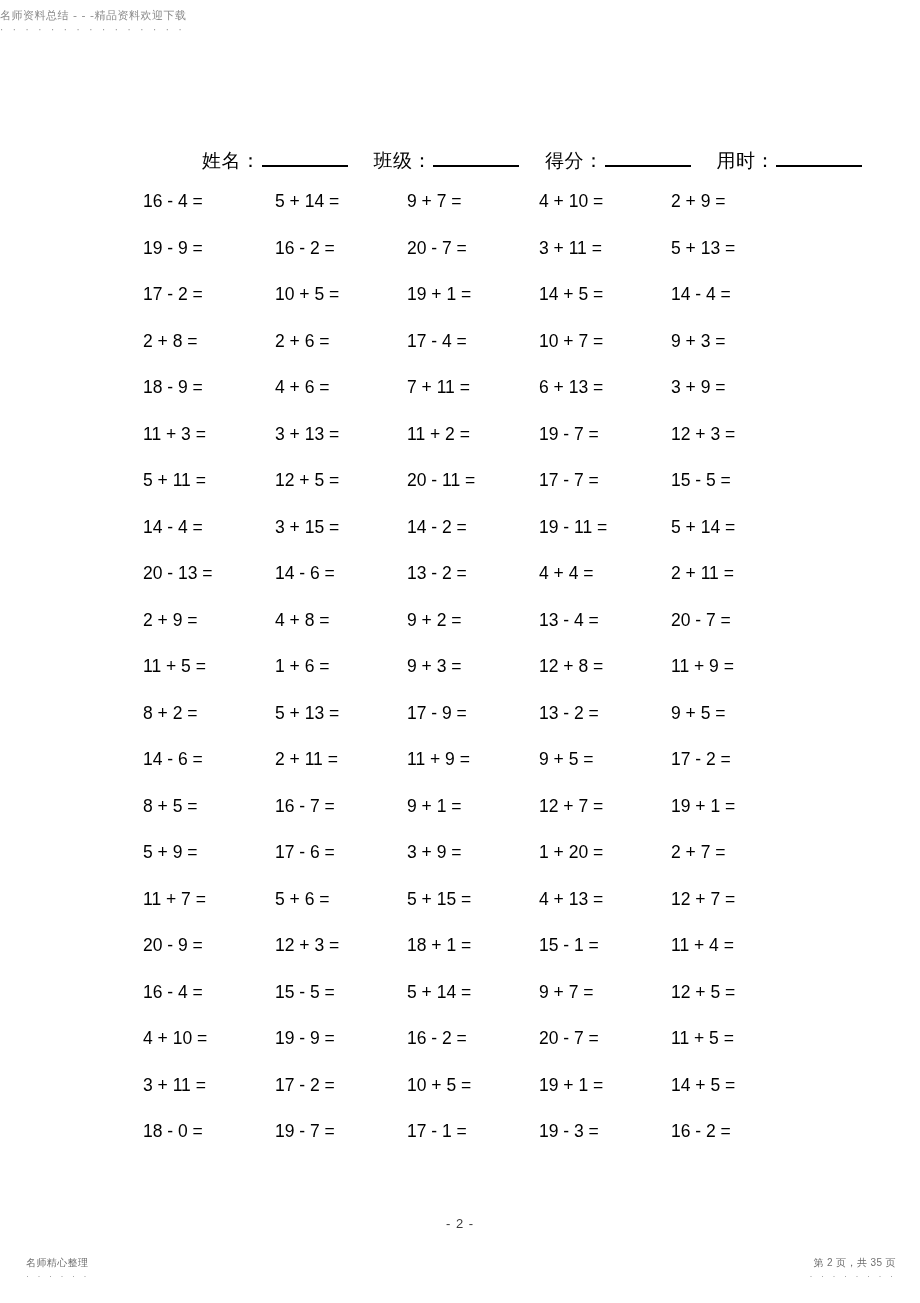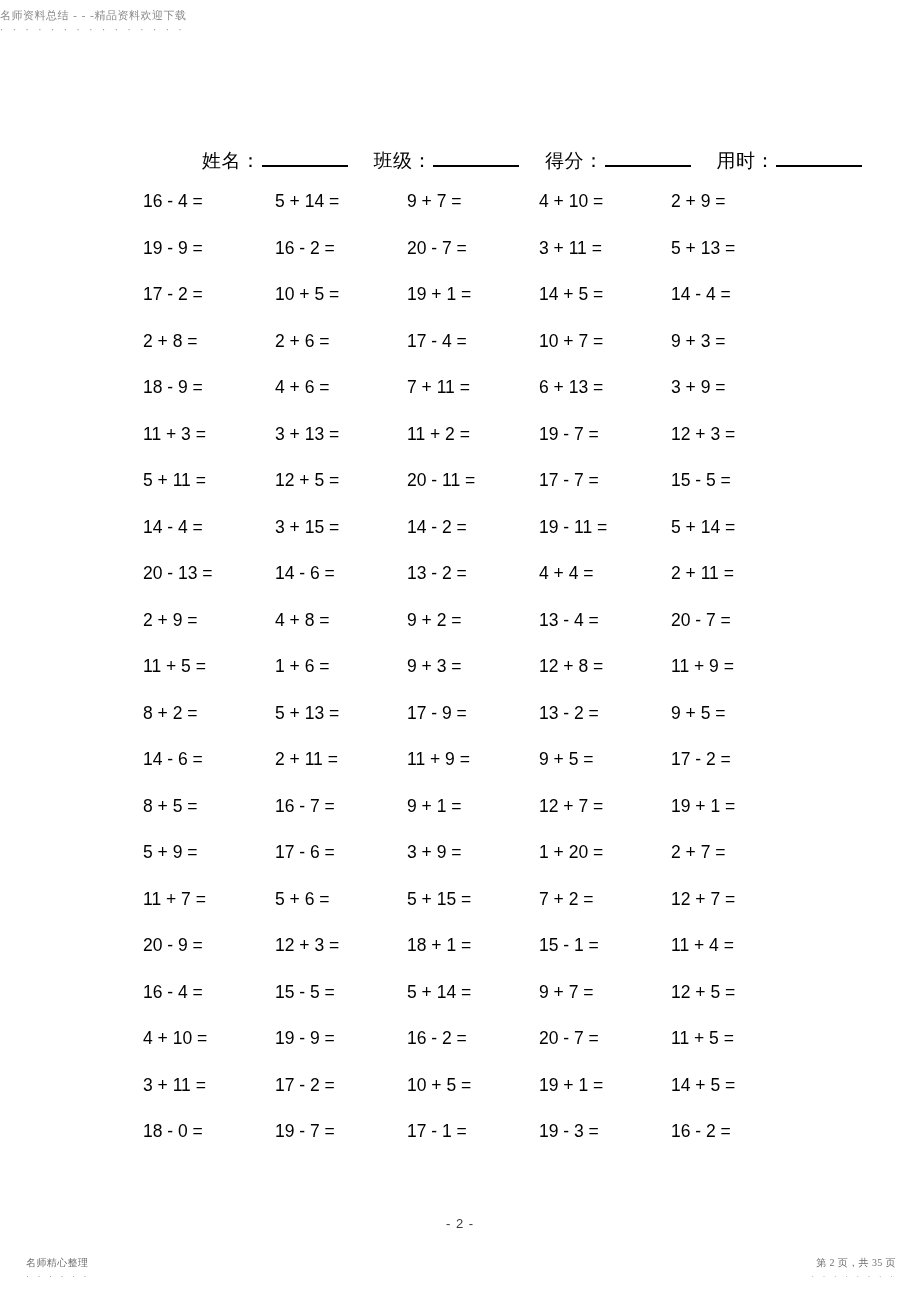--- a/index.html
+++ b/index.html
@@ -133,21 +133,21 @@
   .footer-right {
     position: absolute;
     right: 24px;
     top: 0;
     font-size: 10px;
     line-height: 12px;
     color: #6f6f6f;
     letter-spacing: 0.4px;
     white-space: nowrap;
     text-align: right;
-    font-family: Liberation Serif, serif;
+    font-family: Liberation Sans, sans-serif;
   }
   .footer-dots {
     display: block;
     font-size: 9px;
     letter-spacing: 3px;
     color: #9a9a9a;
     margin-top: 1px;
   }
 </style>
 </head>
@@ -282,21 +282,21 @@
         <div class="prob-cell">5 + 9 =</div>
         <div class="prob-cell">17 - 6 =</div>
         <div class="prob-cell">3 + 9 =</div>
         <div class="prob-cell">1 + 20 =</div>
         <div class="prob-cell">2 + 7 =</div>
       </div>
       <div class="prob-row">
         <div class="prob-cell">11 + 7 =</div>
         <div class="prob-cell">5 + 6 =</div>
         <div class="prob-cell">5 + 15 =</div>
-        <div class="prob-cell">7 + 2 =</div>
+        <div class="prob-cell">4 + 13 =</div>
         <div class="prob-cell">12 + 7 =</div>
       </div>
       <div class="prob-row">
         <div class="prob-cell">20 - 9 =</div>
         <div class="prob-cell">12 + 3 =</div>
         <div class="prob-cell">18 + 1 =</div>
         <div class="prob-cell">15 - 1 =</div>
         <div class="prob-cell">11 + 4 =</div>
       </div>
       <div class="prob-row">

